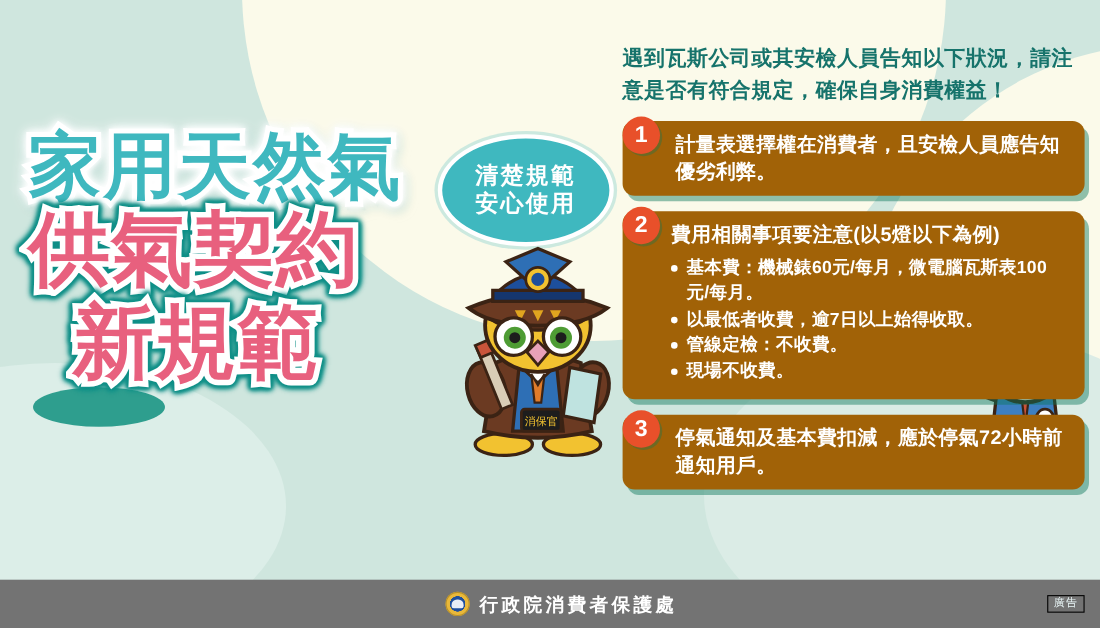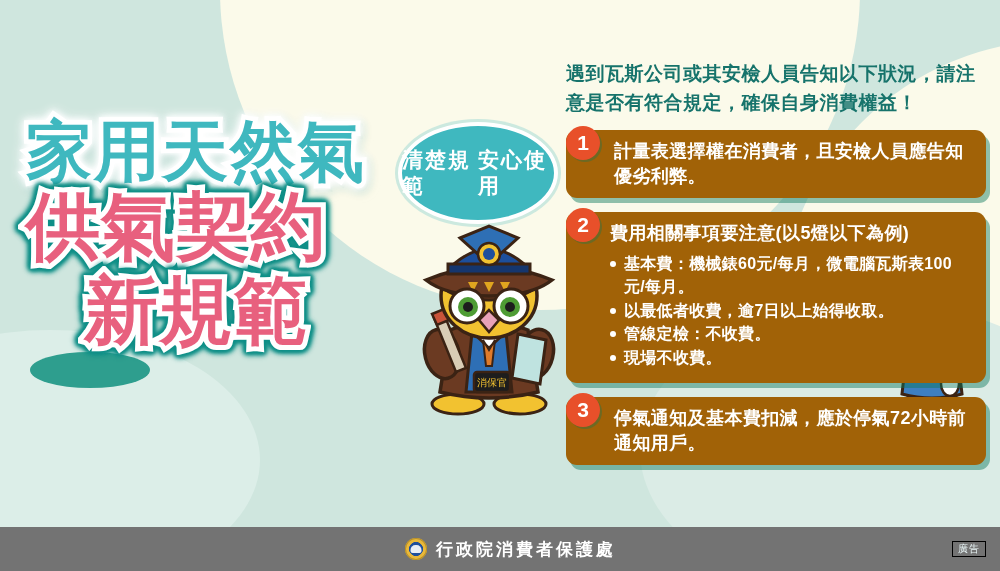--- a/index.html
+++ b/index.html
@@ -38,33 +38,33 @@
   .headline{position:absolute;left:26px;top:118px;width:420px;}
   .hl-line{font-weight:bold;line-height:1;white-space:nowrap;}
   .hl-1{font-size:66px;color:#3fb8bf;letter-spacing:2px;
         -webkit-text-stroke:9px #ffffff;paint-order:stroke fill;
         text-shadow:0 0 0 #fff, 0 0 10px rgba(255,255,255,.9);
         filter:drop-shadow(0 0 3px #fff) drop-shadow(0 0 5px #fff) drop-shadow(2px 3px 0 rgba(20,120,110,.18));}
   .hl-2,.hl-3{font-size:74px;color:#e8607e;letter-spacing:1px;
         -webkit-text-stroke:10px #ffffff;paint-order:stroke fill;
         filter:drop-shadow(0 0 2px #0f8f87) drop-shadow(0 0 2px #0f8f87) drop-shadow(0 0 2px #0f8f87) drop-shadow(0 0 1.5px #0f8f87);}
   .hl-2{margin-top:6px;}
-  .hl-3{margin-top:10px;margin-left:58px;}
+  .hl-3{margin-top:10px;margin-left:40px;}
 
   
   .bubble{position:absolute;left:398px;top:122px;width:152px;height:94px;
           background:#3fb8bf;border:4px solid #ffffff;border-radius:50%;
-          display:flex;flex-direction:row;align-items:center;justify-content:center;
+          display:flex;flex-direction:column;align-items:center;justify-content:center;
           box-shadow:0 0 0 3px rgba(63,184,191,.25);}
   .bubble span{color:#fff;font-weight:bold;font-size:21px;letter-spacing:2px;line-height:1.25;}
   .bubble-tail{position:absolute;left:498px;top:200px;width:30px;height:30px;background:#3fb8bf;
           border:4px solid #fff;border-radius:4px 0 12px 0;transform:rotate(18deg);z-index:-1;}
 
   
-  .right-col{position:absolute;left:566px;top:40px;width:420px;margin-top:20px;}
+  .right-col{position:absolute;left:566px;top:40px;width:420px;}
   .intro{color:#16736b;font-weight:bold;font-size:19px;line-height:1.52;letter-spacing:.5px;margin-bottom:12px;}
 
   .item{position:relative;margin-bottom:14px;}
   .card{position:relative;background:#a16207;border-radius:11px;color:#ffffff;
         padding:9px 14px 10px 48px;box-shadow:4px 5px 0 rgba(12,120,90,.45);}
   .card-title{font-weight:bold;font-size:18px;line-height:1.38;letter-spacing:.4px;}
   .num{position:absolute;left:0;top:-4px;width:34px;height:34px;border-radius:50%;
         background:#e8502a;color:#fff;font-weight:bold;font-size:21px;
         display:flex;align-items:center;justify-content:center;z-index:3;
         box-shadow:2px 2px 0 rgba(12,120,90,.35);}

